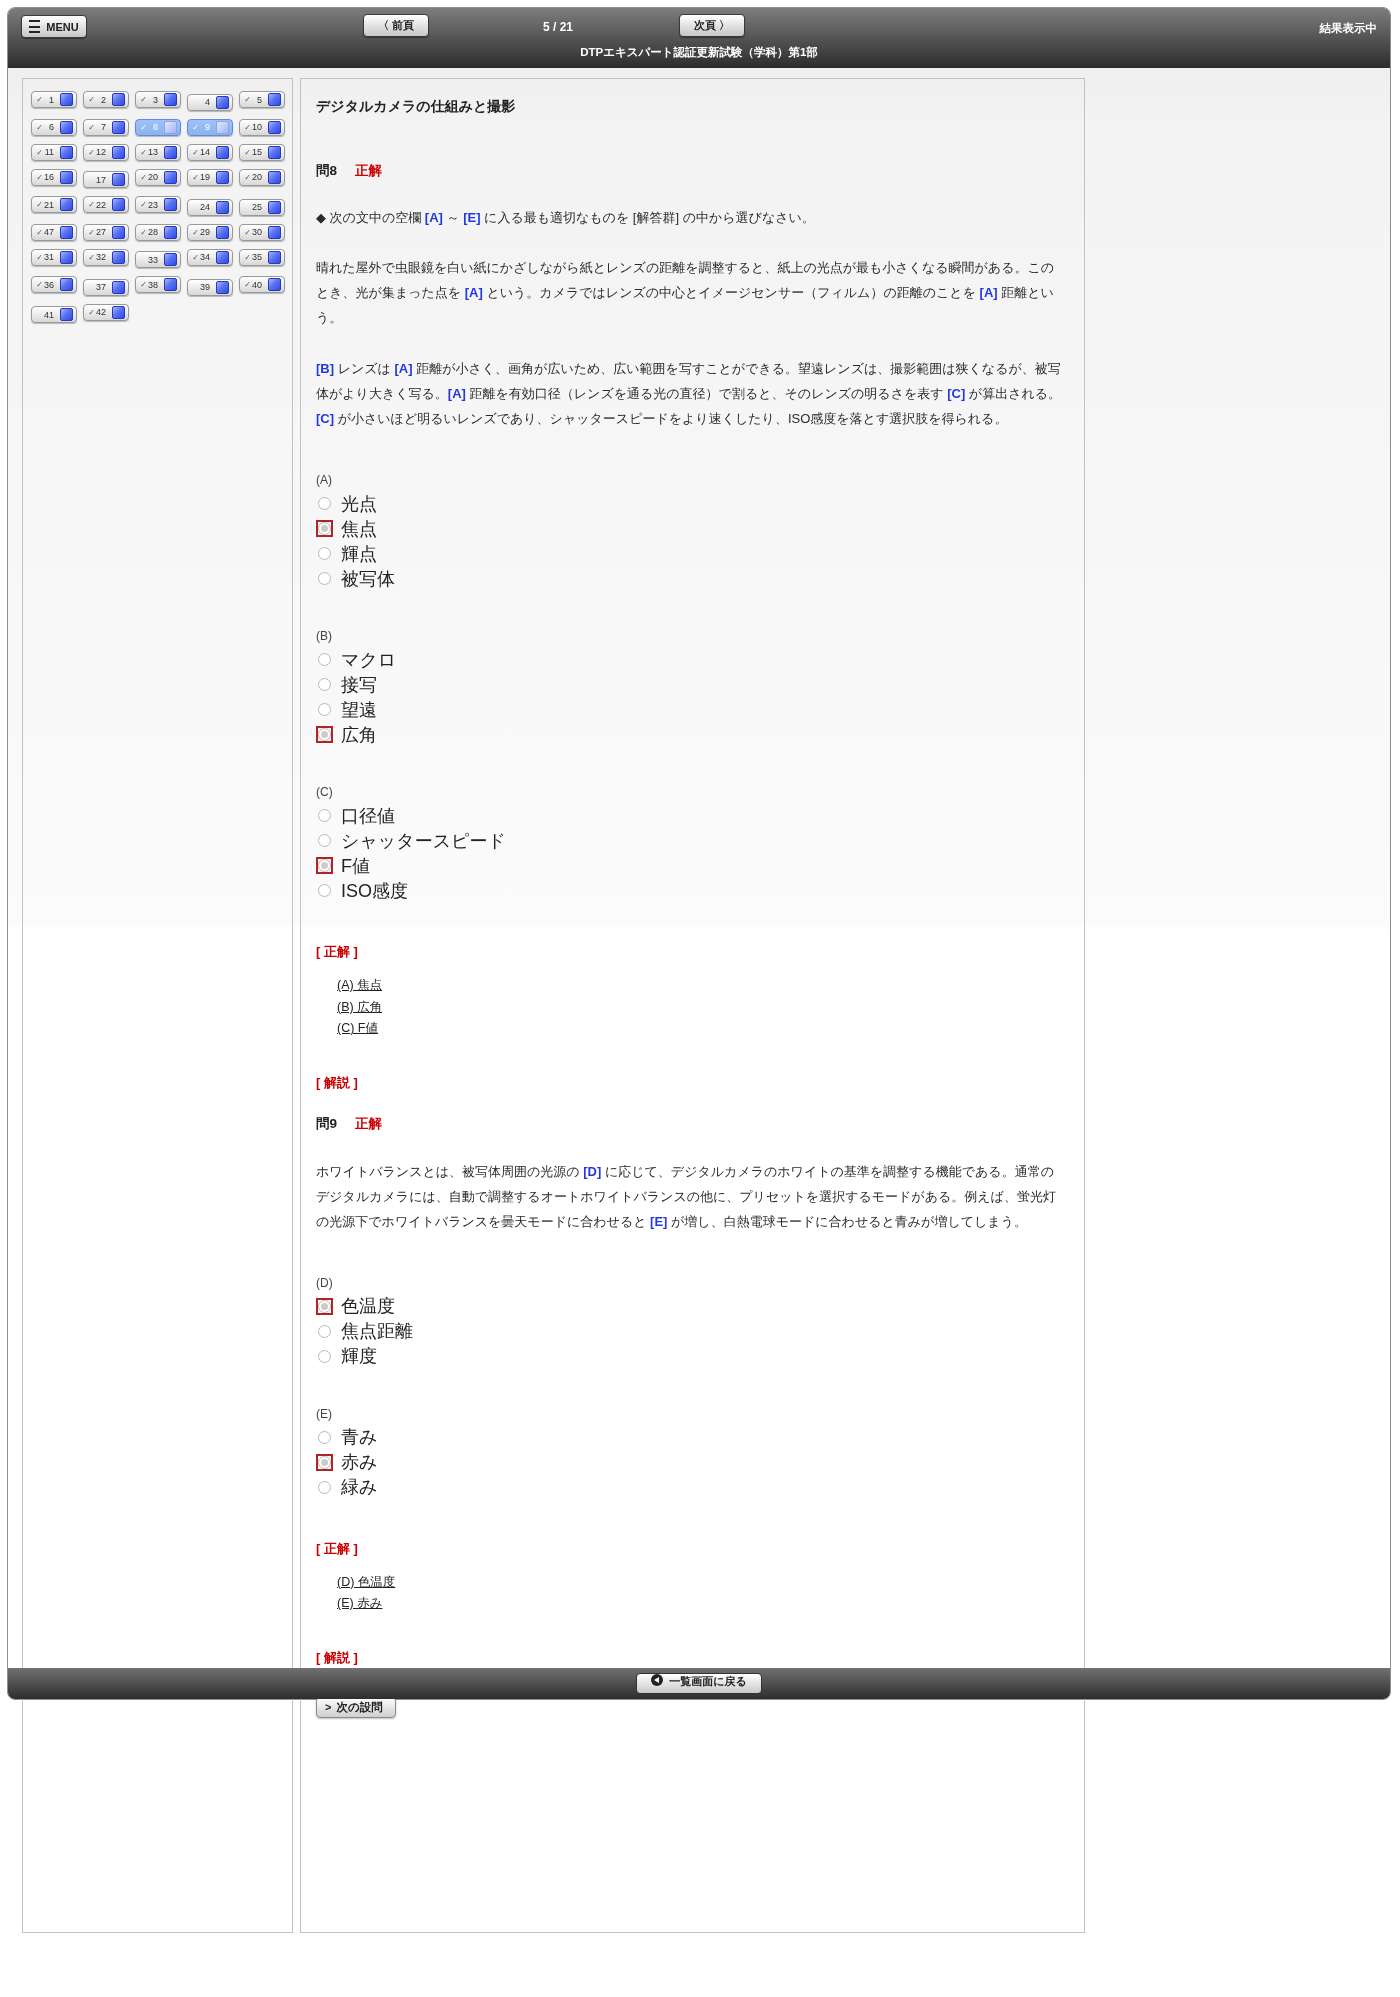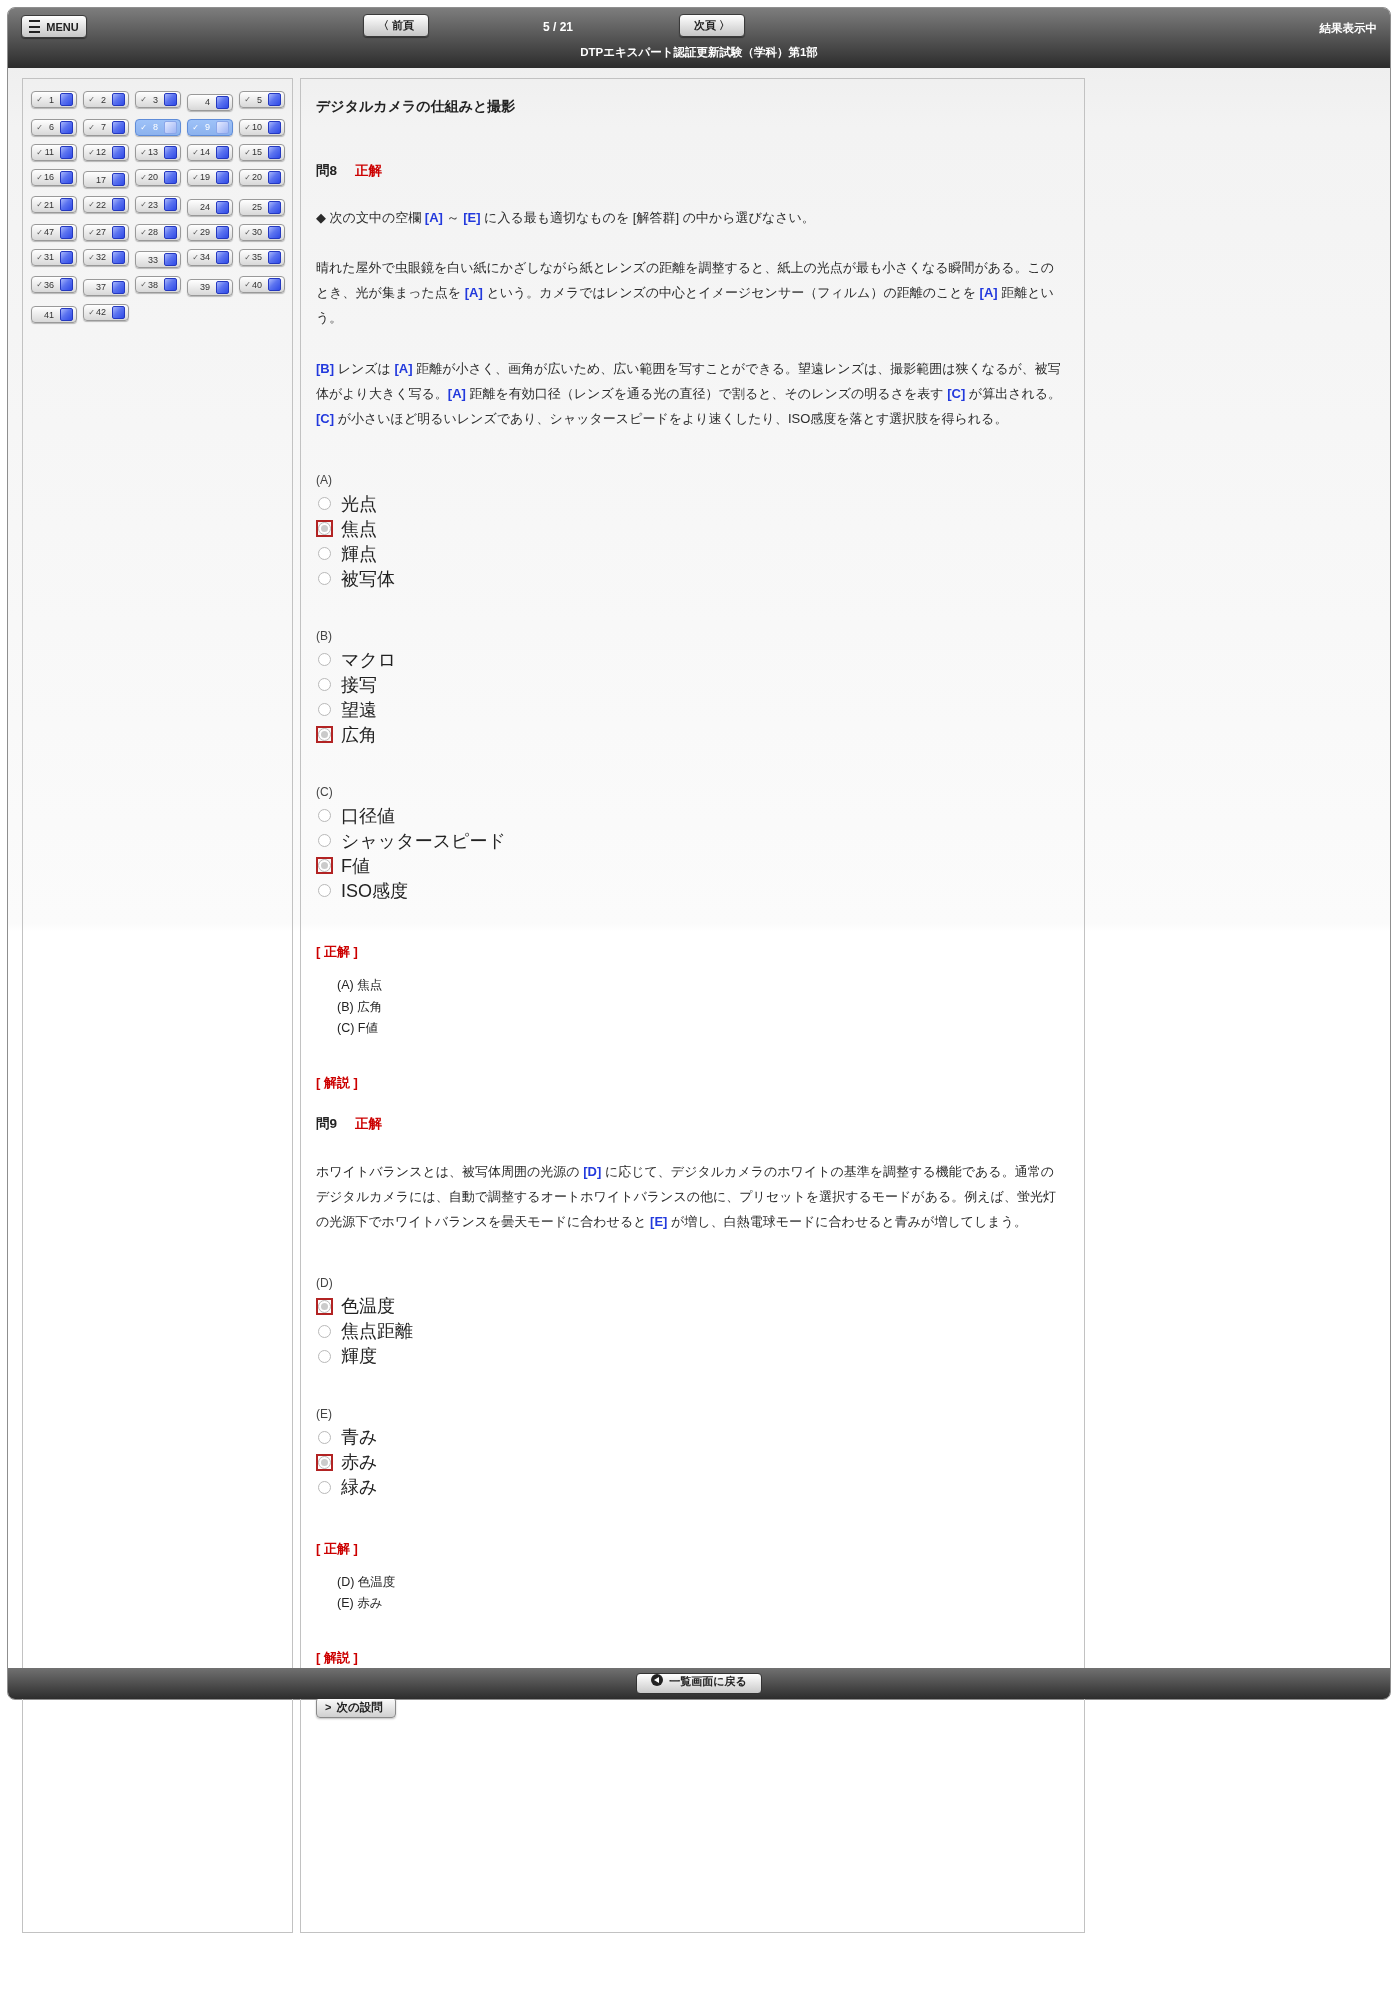--- a/index.html
+++ b/index.html
@@ -43,21 +43,21 @@
   .tok{color:var(--accent-blue);font-weight:bold;}
   .glabel{margin-top:42px;font-size:12px;color:#444;}
   .opt{margin-top:8px;height:17px;display:flex;align-items:center;cursor:pointer;}
   .radio-outer{display:inline-flex;align-items:center;justify-content:center;width:17px;height:17px;box-sizing:border-box;}
   .radio-outer.marked{border:2px solid #b22323;}
   .radio{width:13px;height:13px;border:1px solid #b9b9b9;border-radius:50%;background:#fff;box-sizing:border-box;position:relative;flex:0 0 auto;}
   .radio.on::after{content:"";position:absolute;left:2px;top:2px;right:2px;bottom:2px;border-radius:50%;background:#cbcbcb;}
   .optlabel{margin-left:8px;font-size:18px;color:#222;}
   .redhead{margin-top:44px;font-size:13px;font-weight:bold;color:var(--alert-red);}
   .redhead.expl{margin-top:34px;}
-  .answers{margin-top:14px;margin-left:21px;font-size:12.5px;line-height:21.5px;color:#222;}
+  .answers{margin-top:14px;margin-left:21px;font-size:12.5px;line-height:21.5px;color:#222;text-decoration:underline;}
   .qsection + .qsection{margin-top:23px;}
   .next-q-btn{display:inline-flex;align-items:center;gap:5px;margin-top:30px;height:21px;padding:0 12px 0 8px;
     background:linear-gradient(#fdfdfd,#cfcfcf);border:1px solid #8a8a8a;border-radius:4px;
     font-family:inherit;font-size:11.5px;font-weight:bold;color:#222;box-shadow:0 1px 2px rgba(0,0,0,.25);cursor:pointer;}
   .next-q-btn .arr{font-weight:bold;font-size:11px;}
   
   .bottombar{position:absolute;left:0;right:0;bottom:0;height:31px;background:linear-gradient(#717171,#2d2d2d);
     border-radius:0 0 7px 7px;display:flex;align-items:center;justify-content:center;}
   .back-btn{display:flex;align-items:flex-start;gap:6px;height:21px;padding:0 14px;background:linear-gradient(#ffffff,#c9c9c9);
     border:1px solid #333;border-radius:4px;font-family:inherit;font-size:11px;font-weight:bold;color:#222;cursor:pointer;}

